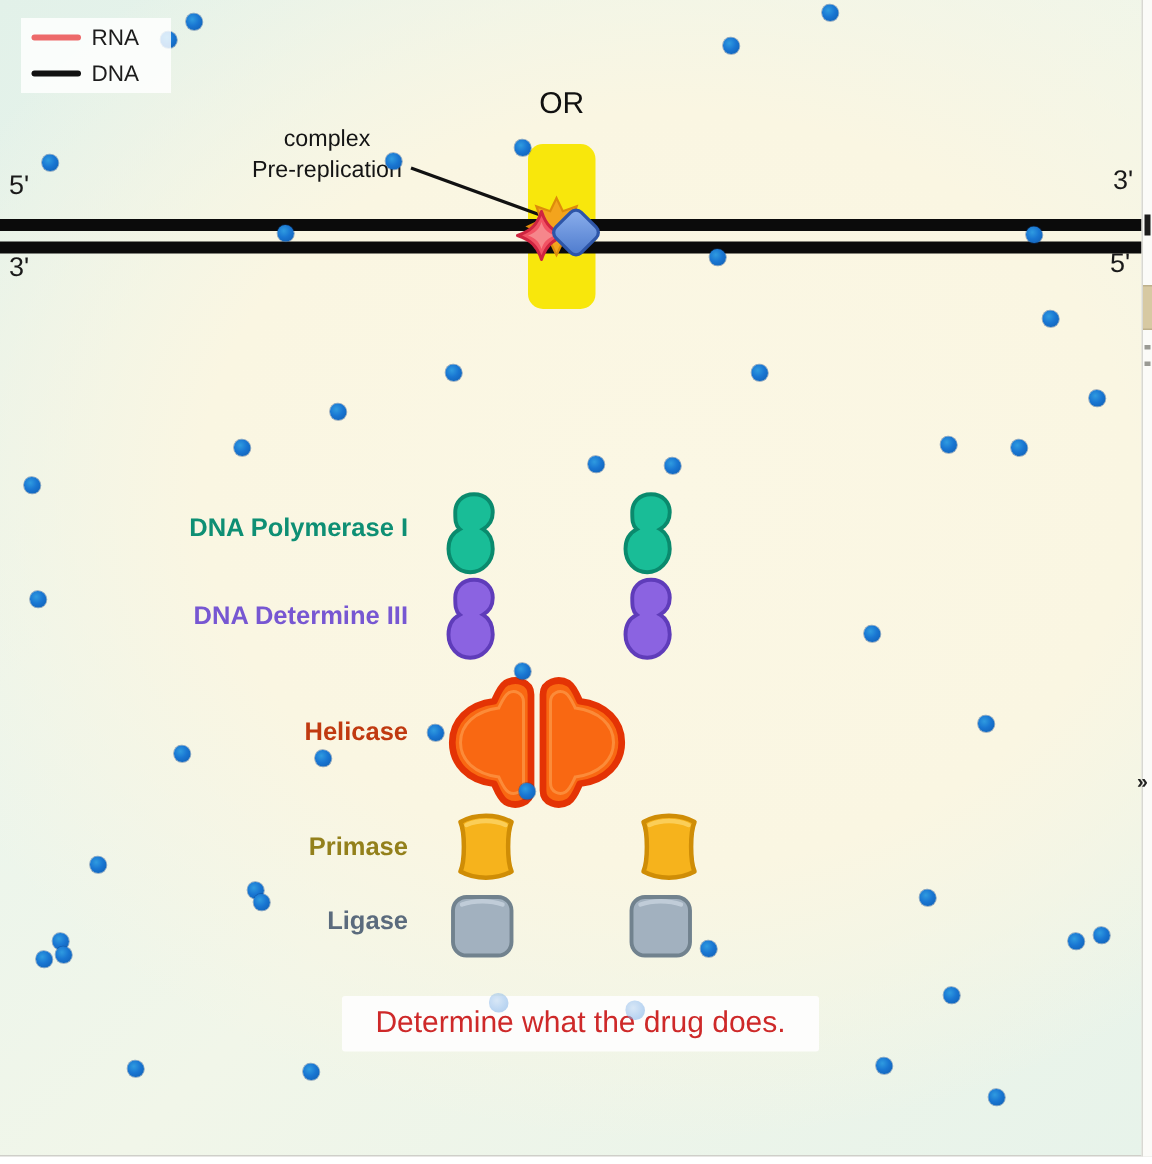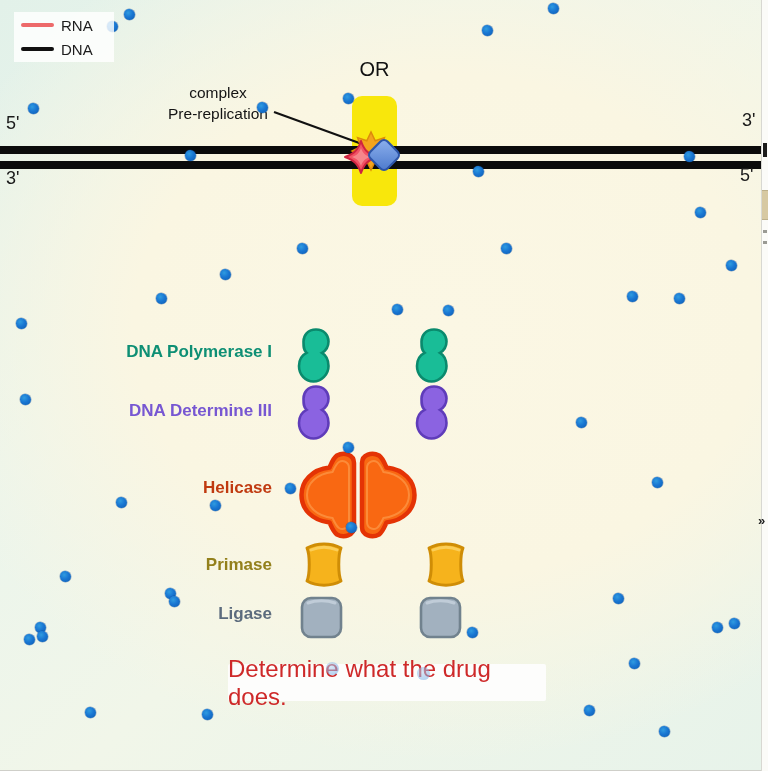--- a/index.html
+++ b/index.html
@@ -23,21 +23,21 @@
   .or-label{position:absolute;left:347px;top:58px;width:55px;text-align:center;font-size:20px;color:#111;z-index:4;}
   .prerep-label{position:absolute;left:150px;top:82px;width:136px;text-align:center;font-size:15.5px;line-height:21px;color:#141414;z-index:4;}
   .pointer-svg{position:absolute;left:266px;top:106px;z-index:4;}
   .complex-svg{position:absolute;left:340px;top:122px;z-index:5;}
   .enzyme-label{position:absolute;left:0;width:272px;text-align:right;font-weight:bold;font-size:17px;z-index:6;}
   .enzyme-shape{position:absolute;z-index:6;line-height:0;}
   .instruction-box{
     position:absolute;left:228px;top:664px;width:318px;height:37px;background:#fdfdfc;border-radius:2px;
     display:flex;align-items:center;justify-content:center;z-index:8;
   }
-  .instruction-text{font-size:24px;}
+  .instruction-text{font-size:20px;}
   .dot{
     position:absolute;width:11px;height:11px;z-index:7;
     border-radius:47% 53% 50% 50%;
     background:radial-gradient(circle at 38% 35%, #2f9be0 0%, #1976d2 45%, #0f5cb0 100%);
     box-shadow:0 0 0 0.5px rgba(10,60,130,0.45);
   }
   .dot.faint{
     width:13px;height:13px;opacity:0.55;z-index:9;box-shadow:none;
     background:radial-gradient(circle at 40% 38%, #b9d5f2 0%, #85b5e9 60%, #6da3df 100%);
   }

